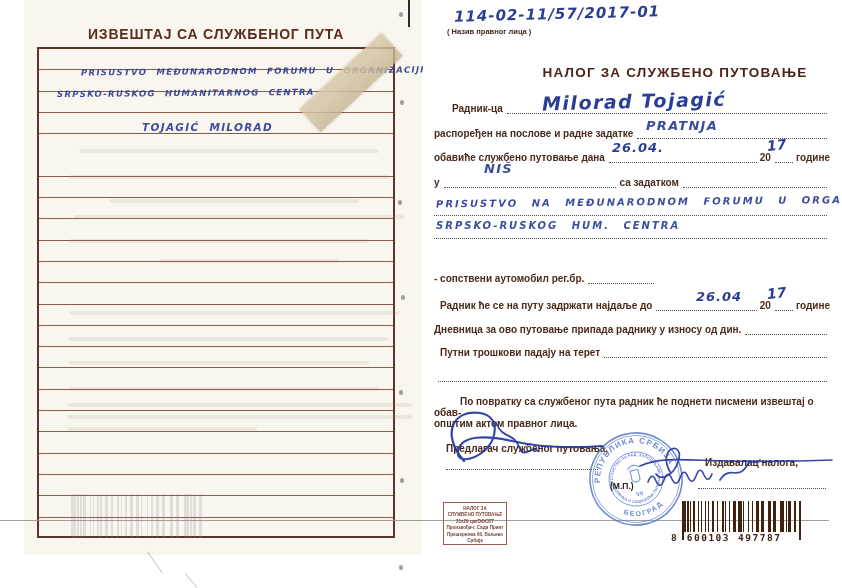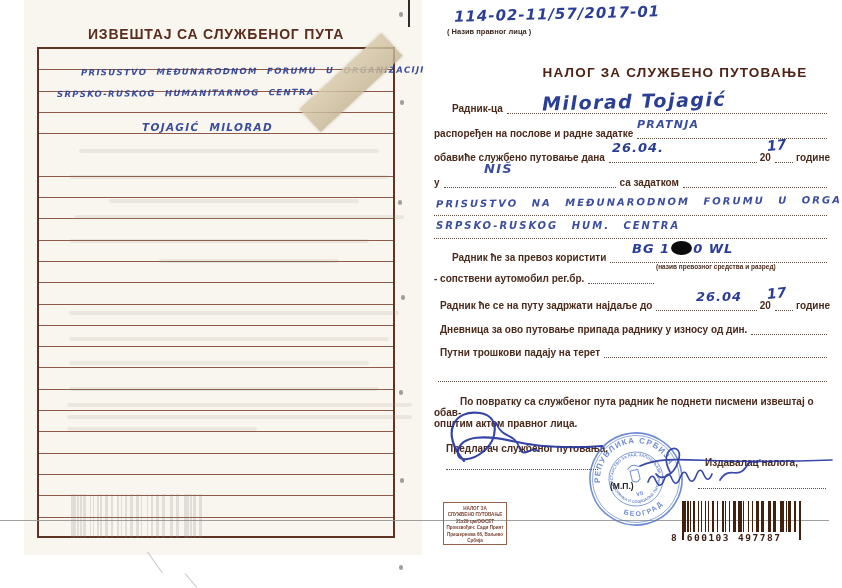--- a/index.html
+++ b/index.html
@@ -100,21 +100,21 @@
 
     <div class="row" style="top:99px">
       <span class="lbl" style="margin-left:18px">Радник-ца</span>
       <span class="dots"></span>
       <span class="hw val" style="left:108px;top:-9px;font-size:19px;letter-spacing:1.5px;transform:rotate(-1.5deg)">Milorad Tojagić</span>
     </div>
 
     <div class="row" style="top:124px">
       <span class="lbl">распоређен на послове и радне  задатке</span>
       <span class="dots"></span>
-      <span class="hw val scrawl" style="left:203px;top:-6px;font-size:11px">PRATNJA</span>
+      <span class="hw val scrawl" style="left:212px;top:-6px;font-size:13px">PRATNJA</span>
     </div>
 
     <div class="row" style="top:148px">
       <span class="lbl">обавиће службено путовање дана</span>
       <span class="dots"></span>
       <span class="lbl">20</span>
       <span class="dots dfix" style="width:18px"></span>
       <span class="lbl">године</span>
       <span class="hw val" style="left:178px;top:-8px;font-size:13px;letter-spacing:1px">26.04.</span>
       <span class="hw val" style="right:44px;top:-11px;font-size:14px;transform:rotate(-6deg)">17</span>
@@ -131,44 +131,38 @@
     <div class="row" style="top:201px">
       <span class="dots" style="margin-left:0"></span>
       <span class="hw val scrawl" style="left:2px;top:-5px;font-size:10px;letter-spacing:2px;word-spacing:8px;transform:rotate(-.6deg)">Prisustvo na međunarodnom forumu u organizaciji</span>
     </div>
 
     <div class="row" style="top:224px">
       <span class="dots" style="margin-left:0"></span>
       <span class="hw val scrawl" style="left:2px;top:-4px;font-size:10px;letter-spacing:2px;word-spacing:8px">srpsko-ruskog hum. centra</span>
     </div>
 
-    <div class="row" style="top:248px">
-      <span class="lbl" style="margin-left:18px">Радник  ће за превоз користити</span>
-      <span class="dots"></span>
-      <span class="hw val" style="left:198px;top:-7px;font-size:13px;letter-spacing:1px"><span>BG 1</span><span class="blob"></span><span>0 WL</span></span>
-      <span class="cap7" style="left:222px;top:15px">(назив превозног средства и разред)</span>
-    </div>
 
     <div class="row" style="top:269px">
       <span class="lbl">- сопствени аутомобил рег.бр.</span>
       <span class="dots dfix" style="width:66px"></span>
     </div>
 
     <div class="row" style="top:296px">
       <span class="lbl" style="margin-left:6px">Радник ће се  на  путу задржати  најдаље до</span>
       <span class="dots"></span>
       <span class="lbl">20</span>
       <span class="dots dfix" style="width:18px"></span>
       <span class="lbl">године</span>
       <span class="hw val" style="left:262px;top:-7px;font-size:13px;letter-spacing:1px">26.04</span>
       <span class="hw val" style="right:44px;top:-11px;font-size:14px;transform:rotate(-6deg)">17</span>
     </div>
 
     <div class="row" style="top:320px">
-      <span class="lbl" style="margin-left:6px">Дневница за ово путовање припада  раднику у износу од дин.</span>
+      <span class="lbl" style="">Дневница за ово путовање припада  раднику у износу од дин.</span>
       <span class="dots"></span>
     </div>
 
     <div class="row" style="top:343px">
       <span class="lbl" style="margin-left:6px">Путни  трошкови падају на  терет</span>
       <span class="dots"></span>
     </div>
 
     <div class="row" style="top:367px">
       <span class="dots"></span>

